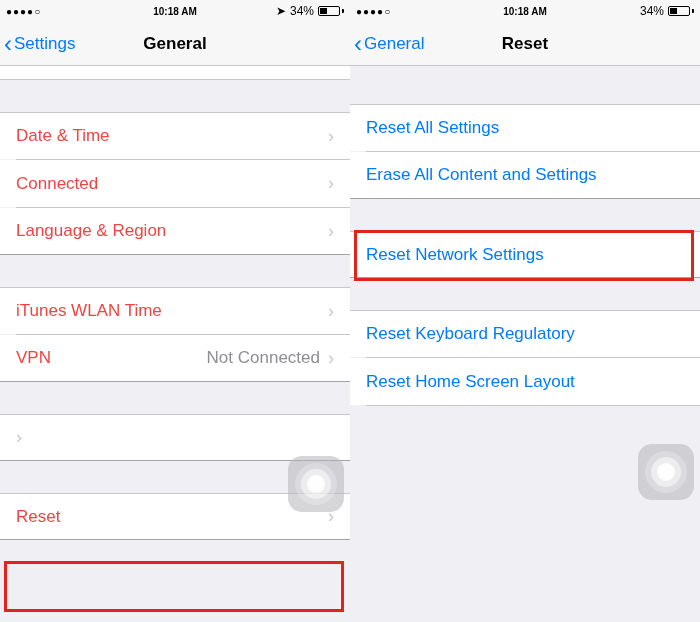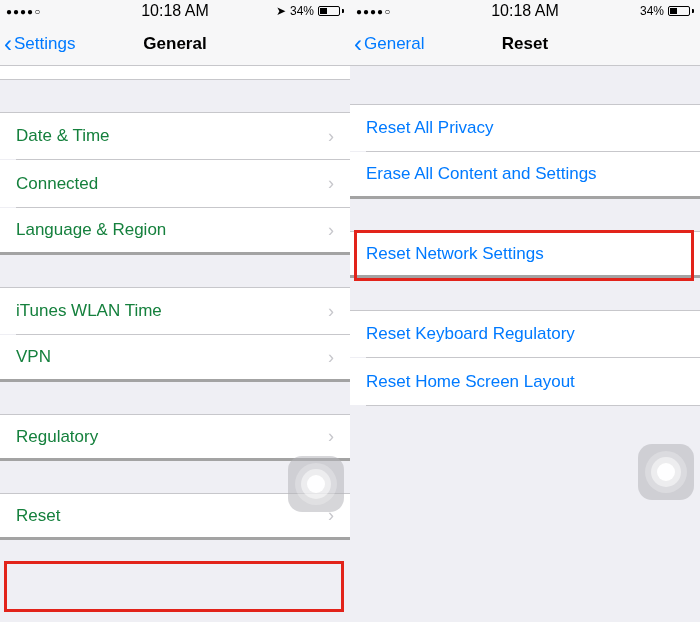--- a/index.html
+++ b/index.html
@@ -1,42 +1,42 @@
 <!DOCTYPE html>
 <html><head>
 <meta charset="utf-8">
 <style>
   * { box-sizing: border-box; margin: 0; padding: 0; }
   html, body { width: 700px; height: 622px; font-family: -apple-system, "Helvetica Neue", Helvetica, Arial, sans-serif; background: #efeff4; overflow: hidden; }
   .screens { display: flex; width: 700px; height: 622px; }
   .screen { width: 350px; height: 622px; background: #efeff4; display: flex; flex-direction: column; position: relative; }
   .statusbar { height: 22px; background: #f7f7f8; display: flex; align-items: center; justify-content: space-between; padding: 0 6px; font-size: 12px; color: #000; }
   .sb-left, .sb-right { display: flex; align-items: center; gap: 4px; }
-  .sb-center { position: absolute; left: 50%; transform: translateX(-50%); font-weight: 400; font-size: 16px; }
+  .sb-center { position: absolute; left: 50%; transform: translateX(-50%); font-weight: 700; font-size: 10px; }
   .dots { letter-spacing: 1px; font-size: 10px; }
   .battery { display: inline-flex; align-items: center; gap: 2px; }
   .batt-body { width: 22px; height: 10px; border: 1px solid #000; border-radius: 2px; position: relative; }
   .batt-fill { position: absolute; left: 1px; top: 1px; bottom: 1px; width: 34%; background: #000; }
   .batt-tip { width: 2px; height: 4px; background: #000; border-radius: 0 1px 1px 0; }
   .loc-icon { display: inline-block; transform: rotate(0deg); }
   .navbar { height: 44px; background: #f7f7f8; border-bottom: 1px solid #c7c7cb; position: relative; display: flex; align-items: center; }
   .nav-back { display: flex; align-items: center; color: #007aff; font-size: 17px; padding-left: 4px; gap: 2px; cursor: pointer; }
   .nav-back .chev { font-size: 24px; line-height: 1; font-weight: 300; }
   .nav-title { position: absolute; left: 50%; transform: translateX(-50%); font-size: 17px; font-weight: 600; color: #000; }
   .content { flex: 1; overflow: hidden; position: relative; }
   .group-gap { height: 32px; }
   .partial-row { height: 14px; background: #fff; border-bottom: 1px solid #c7c7cb; }
   .row { height: 47px; background: #fff; display: flex; align-items: center; padding: 0 16px; position: relative; }
-  .row .label { font-size: 17px; color: #15803d; flex: 1; }
+  .row .label { font-size: 17px; color: #ef4444; flex: 1; }
   .row .value { font-size: 17px; color: #8e8e93; margin-right: 8px; }
   .row .chev-r { color: #c7c7cc; font-size: 18px; }
   .row.link .label { color: #007aff; }
   .sep { height: 1px; background: #c7c7cb; margin-left: 16px; }
   .group-top { border-top: 1px solid #c7c7cb; }
-  .group-bot { border-bottom: 3px solid #a3a3a3; }
+  .group-bot { border-bottom: 1px solid #a3a3a3; }
   .highlight { position: absolute; border: 3px solid #e2231a; pointer-events: none; z-index: 10; }
   .assistive { position: absolute; width: 56px; height: 56px; border-radius: 14px; background: rgba(180,180,185,0.55); display: flex; align-items: center; justify-content: center; z-index: 5; }
   .assistive .inner1 { width: 42px; height: 42px; border-radius: 50%; background: rgba(255,255,255,0.25); display:flex; align-items:center; justify-content:center;}
   .assistive .inner2 { width: 30px; height: 30px; border-radius: 50%; background: rgba(255,255,255,0.5); display:flex; align-items:center; justify-content:center;}
   .assistive .inner3 { width: 18px; height: 18px; border-radius: 50%; background: rgba(255,255,255,0.95);}
 </style>
 </head>
 <body>
 
 <div class="screens">
@@ -88,27 +88,27 @@
 
       <div class="group-gap"></div>
 
       <div class="row group-top">
         <span class="label">iTunes WLAN Time</span>
         <span class="chev-r">›</span>
       </div>
       <div class="sep"></div>
       <div class="row group-bot">
         <span class="label">VPN</span>
+        <span class="value">Not Connected</span>
         <span class="chev-r">›</span>
       </div>
 
       <div class="group-gap"></div>
 
       <div class="row group-top group-bot">
-        <span class="label">Regulatory</span>
         <span class="chev-r">›</span>
       </div>
 
       <div class="group-gap"></div>
 
       <div class="row group-top group-bot">
         <span class="label">Reset</span>
         <span class="chev-r">›</span>
       </div>
 
@@ -146,21 +146,21 @@
         <span class="chev">‹</span>
         <span>General</span>
       </div>
       <div class="nav-title">Reset</div>
     </div>
 
     <div class="content">
       <div style="height:38px;"></div>
 
       <div class="row link group-top">
-        <span class="label">Reset All Privacy</span>
+        <span class="label">Reset All Settings</span>
       </div>
       <div class="sep"></div>
       <div class="row link group-bot">
         <span class="label">Erase All Content and Settings</span>
       </div>
 
       <div class="group-gap"></div>
 
       <div class="row link group-top group-bot">
         <span class="label">Reset Network Settings</span>

